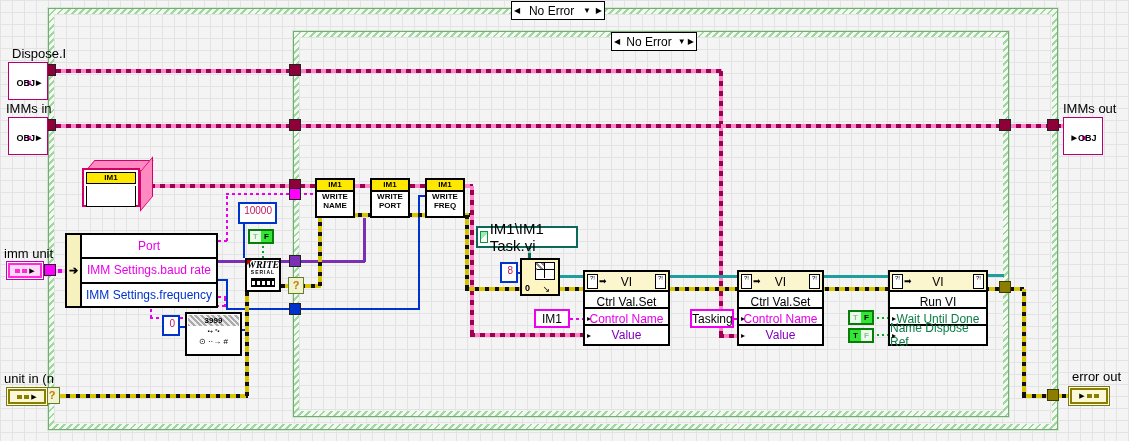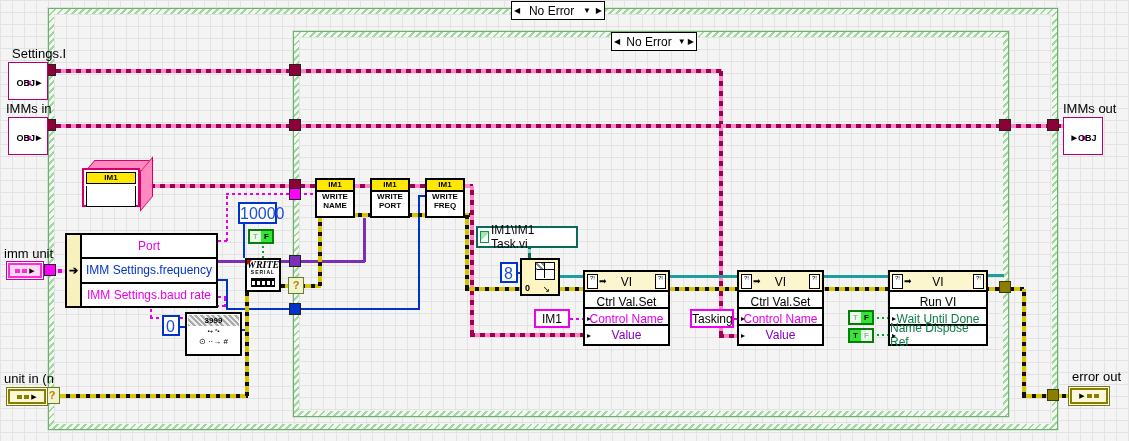--- a/index.html
+++ b/index.html
@@ -46,25 +46,25 @@
   .t-olive{background:#8a7d00;border-color:#3f3a00;}
   .t-q{width:14px;height:15px;background:#eef3d2;border:1px solid #6b7b2a;color:#c87800;
     font-weight:bold;font-size:11px;text-align:center;line-height:15px;}
   
   .nbox{position:absolute;background:#fff;border:2px solid #000;box-sizing:border-box;}
   .banner{background:#ffe800;border-bottom:2px solid #000;font-weight:bold;font-size:8px;
     text-align:center;line-height:10px;height:10px;}
   .tinytxt{font-weight:bold;font-size:8px;line-height:9px;text-align:center;}
   
   .numc{position:absolute;background:#fff;border:2px solid #0033cc;box-sizing:border-box;
-    font-size:16px;text-align:right;padding:1px 3px 0 0;color:#1d4ed8;}
+    font-size:10px;text-align:right;padding:1px 3px 0 0;color:#be185d;}
   .strc{position:absolute;background:#fff;border:2px solid #f000f0;box-sizing:border-box;
     font-size:12px;text-align:center;padding-top:1px;color:#000;}
   .pathc{position:absolute;background:#fff;border:2px solid #0a6a5a;box-sizing:border-box;
-    font-size:12px;color:#000;display:flex;align-items:center;gap:2px;padding:0 2px;}
+    font-size:15px;color:#000;display:flex;align-items:center;gap:2px;padding:0 2px;}
   .pathglyph{width:7px;height:10px;border:1px solid #0a9a3a;background:linear-gradient(135deg,#9fe8b8 50%,#fff 50%);}
   .boolc{position:absolute;display:flex;border:2px solid #067d06;background:#fff;box-sizing:border-box;}
   .boolc span{width:11px;height:11px;font-size:8px;font-weight:bold;text-align:center;line-height:11px;}
   .bool-on{background:#33e633;color:#000;}
   .bool-off{background:#eafdea;color:#9ab89a;}
   
   .objterm{position:absolute;border:1px solid #b4006e;background:#fff;padding:18px;box-sizing:border-box;}
   .objterm .in{border:2px solid #ff2bd6;height:100%;display:flex;align-items:center;
     justify-content:center;font-weight:bold;font-size:9px;box-sizing:border-box;gap:1px;}
   .objterm .arr{font-size:7px;}
@@ -222,21 +222,21 @@
     <span class="tri">▼</span>
     <span class="tri">▶</span>
   </div>
   <div class="case-sel" style="left:611px;top:32px;width:80px;">
     <span class="tri">◀</span>
     <span class="txt">No Error</span>
     <span class="tri">▼</span>
     <span class="tri">▶</span>
   </div>
 
-  <div class="lbl" style="left:12px;top:46px;">Settings.I</div>
+  <div class="lbl" style="left:12px;top:46px;">Dispose.I</div>
   <div class="objterm" style="left:8px;top:62px;width:40px;height:18px;">
     <div class="in">
         <span>OBJ</span>
         <span class="arr">▶</span>
       </div>
   </div>
   <div class="lbl" style="left:6px;top:101px;">IMMs in</div>
   <div class="objterm" style="left:8px;top:117px;width:40px;height:18px;">
     <div class="in">
         <span>OBJ</span>
@@ -284,22 +284,22 @@
       <div class="cube-body"></div>
     </div>
   </div>
 
   <div class="unb" style="left:65px;top:233px;width:153px;height:75px;">
     <div class="lstrip">
         <span>➔</span>
       </div>
     <div class="rows">
       <div style="color:#e800e8;">Port</div>
+      <div style="color:#e800e8;">IMM Settings.baud rate</div>
       <div style="color:#0033cc;">IMM Settings.frequency</div>
-      <div style="color:#e800e8;">IMM Settings.baud rate</div>
     </div>
   </div>
 
   <div class="numc" style="left:238px;top:202px;width:39px;height:22px;">10000</div>
   <div class="boolc" style="left:248px;top:229px;">
     <span class="bool-off">T</span>
     <span class="bool-on">F</span>
   </div>
   <div class="visa" style="left:245px;top:258px;width:36px;height:34px;">
     <div class="rcorner"></div>

